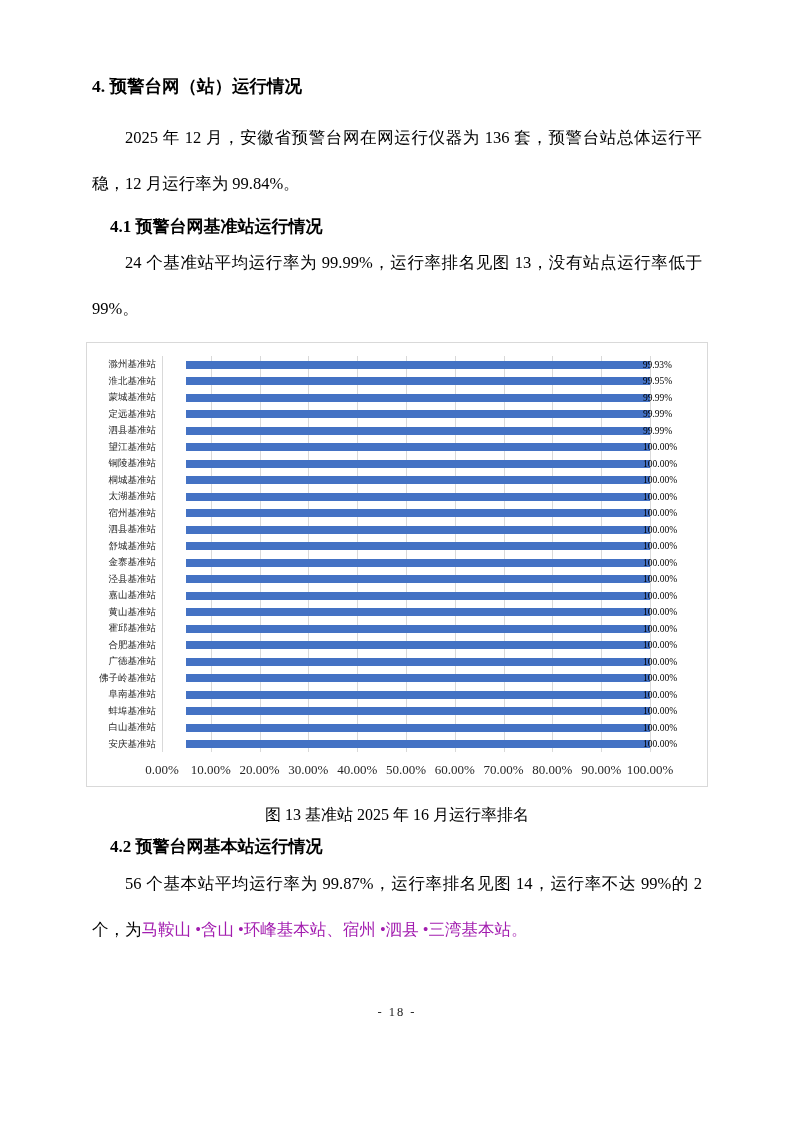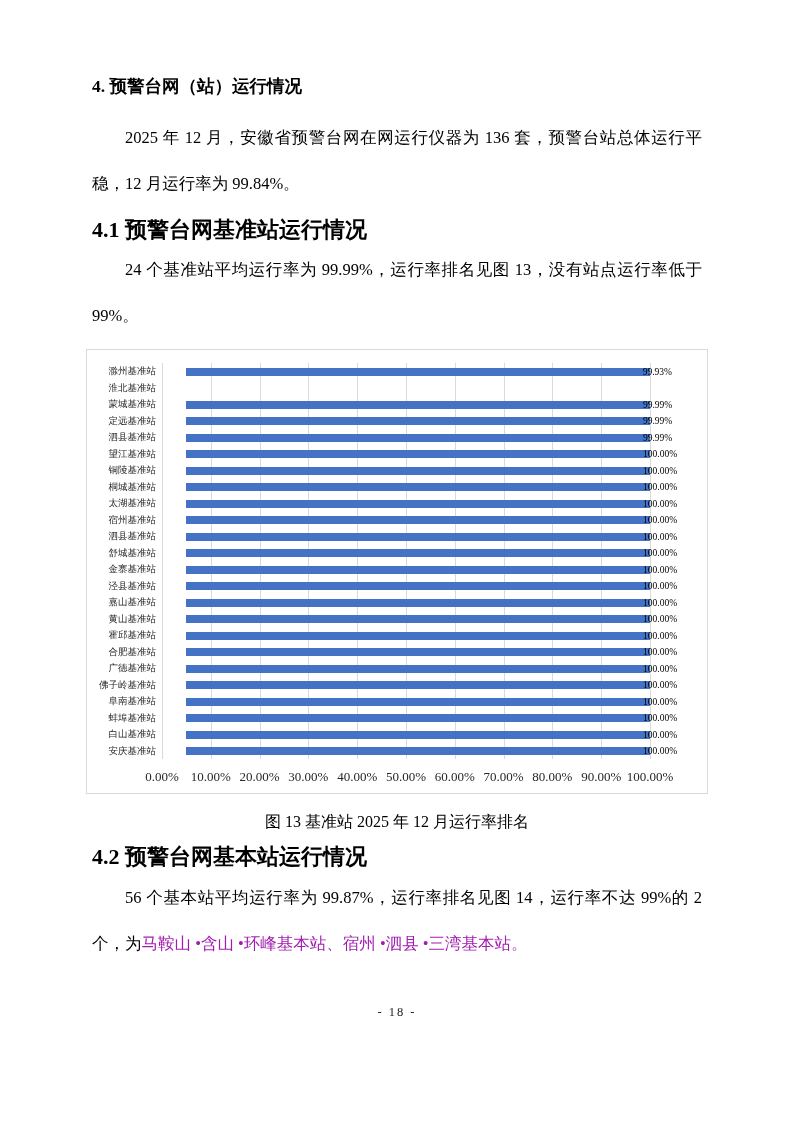--- a/index.html
+++ b/index.html
@@ -21,23 +21,23 @@
     padding: 74px 92px 0 92px;
     position: relative;
   }
   h1.sec {
     font-size: 17.5px;
     font-weight: bold;
     margin: 0 0 16px 0;
     line-height: 1.4;
   }
   h2.sec {
-    font-size: 22px;
+    font-size: 17px;
     font-weight: bold;
-    margin: 8px 0 2px 0;
+    margin: 8px 0 2px 18px;
     line-height: 1.4;
   }
   p.body-text {
     font-size: 16.5px;
     line-height: 46px;
     text-align: justify;
     text-indent: 2em;
     margin: 0;
   }
   .red-seg {
@@ -169,20 +169,24 @@
 
     <div class="crow">
           <div class="clabel">滁州基准站</div>
           <div class="ctrack">
             <div class="cbar" style="width: 99.93%; background: rgb(68, 114, 196);"></div>
             <span class="cval" style="left: calc(99.93% - 7px);">99.93%</span>
           </div>
         </div>
         <div class="crow">
           <div class="clabel">淮北基准站</div>
+          <div class="ctrack">
+            <div class="cbar" style="width: 99.95%; background: rgb(68, 114, 196);"></div>
+            <span class="cval" style="left: calc(99.95% - 7px);">99.95%</span>
+          </div>
         </div>
         <div class="crow">
           <div class="clabel">蒙城基准站</div>
           <div class="ctrack">
             <div class="cbar" style="width: 99.99%; background: rgb(68, 114, 196);"></div>
             <span class="cval" style="left: calc(99.99% - 7px);">99.99%</span>
           </div>
         </div>
         <div class="crow">
           <div class="clabel">定远基准站</div>
@@ -340,21 +344,21 @@
         <span class="xtick" style="left: 40%;">40.00%</span>
         <span class="xtick" style="left: 50%;">50.00%</span>
         <span class="xtick" style="left: 60%;">60.00%</span>
         <span class="xtick" style="left: 70%;">70.00%</span>
         <span class="xtick" style="left: 80%;">80.00%</span>
         <span class="xtick" style="left: 90%;">90.00%</span>
         <span class="xtick" style="left: 100%;">100.00%</span>
       </div>
   </div>
 
-  <p class="caption">图 13 基准站 2025 年 12 月运行率排名</p>
+  <p class="caption">图 13 基准站 2025 年 16 月运行率排名</p>
 
   <h2 class="sec">4.2 预警台网基本站运行情况</h2>
 
   <p class="body-text"><span>56 个基本站平均运行率为 99.87%，运行率排名见图 14，运行率不达 99%的 2 个，为</span><span class="red-seg">马鞍山 •含山 •环峰基本站、宿州 •泗县 •三湾基本站。</span></p>
 
   <div class="page-number">- 18 -</div>
 
 </div>
 
 </body></html>

